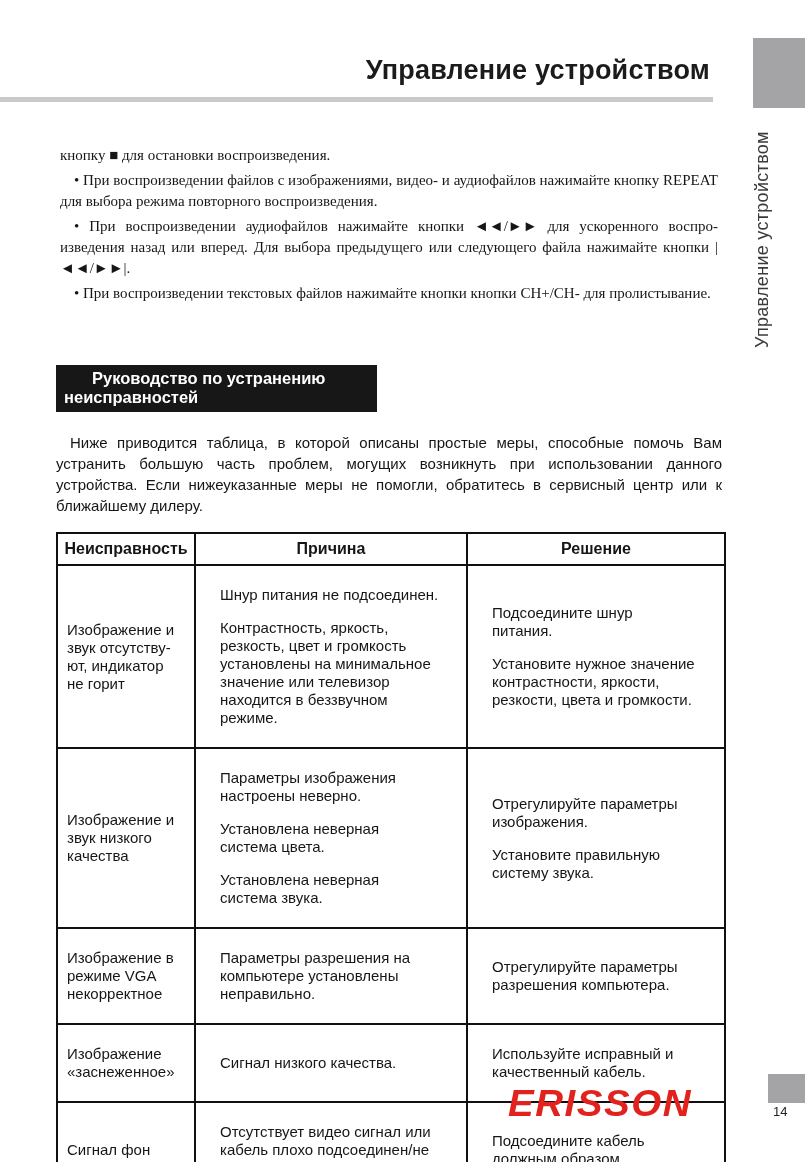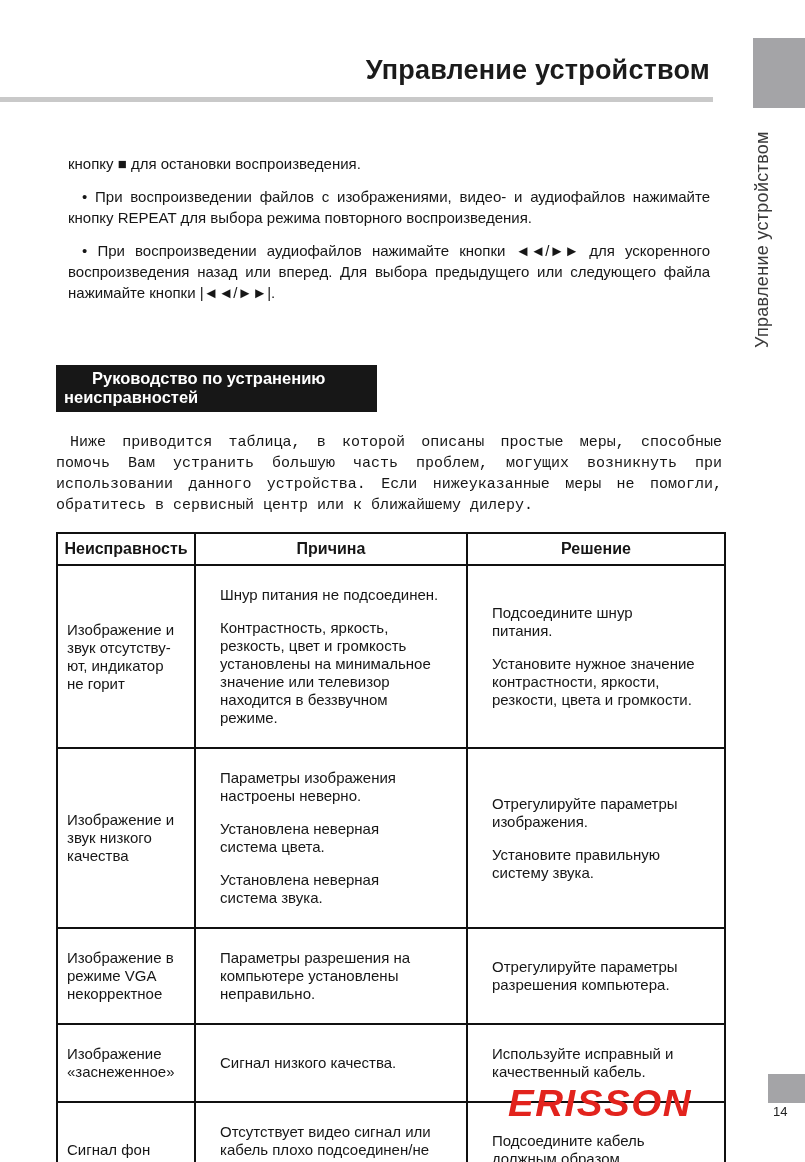--- a/index.html
+++ b/index.html
@@ -27,33 +27,33 @@
     transform:rotate(-90deg);transform-origin:0 0;
     font-size:18px;color:#3a3a3a;letter-spacing:.3px;white-space:nowrap;
   }
   .page-num{position:absolute;left:773px;top:1104px;font-size:13px;color:#222;}
 
   
   .instructions{
     position:absolute;left:56px;top:141px;width:666px;
     font-size:15px;line-height:21px;text-align:justify;color:#161616;
   }
-  .instructions p{margin:12px;}
+  .instructions p{margin:4px;font-family:Liberation Serif, serif;}
   .instructions p.bullet{text-indent:14px;}
 
   
   .section-heading{
     position:absolute;left:56px;top:365px;width:321px;min-height:44px;box-sizing:border-box;
     background:#171717;color:#fff;font-weight:bold;font-size:16.5px;line-height:19px;
     padding:4px 8px 5px 8px;text-indent:28px;
   }
 
   .intro{
     position:absolute;left:56px;top:432px;width:666px;margin:0;
-    font-size:15px;line-height:21px;text-align:justify;text-indent:14px;color:#161616;font-family:Liberation Mono, monospace;
+    font-size:15px;line-height:21px;text-align:justify;text-indent:14px;color:#161616;
   }
 
   
   table.trouble{
     position:absolute;left:56px;top:532px;width:668px;
     border-collapse:collapse;table-layout:fixed;padding-left:20px;
   }
   table.trouble th,table.trouble td{
     border:2px solid #101010;font-size:15px;color:#161616;
     vertical-align:middle;
@@ -80,20 +80,21 @@
   <h1 class="page-title">Управление устройством</h1>
   <div class="header-rule"></div>
 
   <div class="tab-top"></div>
   <div class="side-label">Управление устройством</div>
 
   <div class="instructions">
       <p>кнопку ■ для остановки воспроизведения.</p>
       <p class="bullet">• При воспроизведении файлов с изображениями, видео- и аудиофайлов нажимайте кнопку REPEAT для выбора режима повторного воспроизведения.</p>
       <p class="bullet">• При воспроизведении аудиофайлов нажимайте кнопки ◄◄/►► для ускоренного воспро­изведения назад или вперед. Для выбора предыдущего или следующего файла нажимайте кнопки |◄◄/►►|.</p>
+      <p class="bullet">• При воспроизведении текстовых файлов нажимайте кнопки кнопки CH+/CH- для про­листывание.</p>
     </div>
 
   <div class="section-heading">Руководство по устранению неисправностей</div>
 
   <p class="intro">Ниже приводится таблица, в которой описаны простые меры, способные помочь Вам устранить большую часть проблем, могущих возникнуть при использовании данного устройства. Если нижеуказанные меры не помогли, обратитесь в сервисный центр или к ближайшему дилеру.</p>
 
   <table class="trouble">
     <colgroup>
         <col class="c1">
         <col class="c2">

